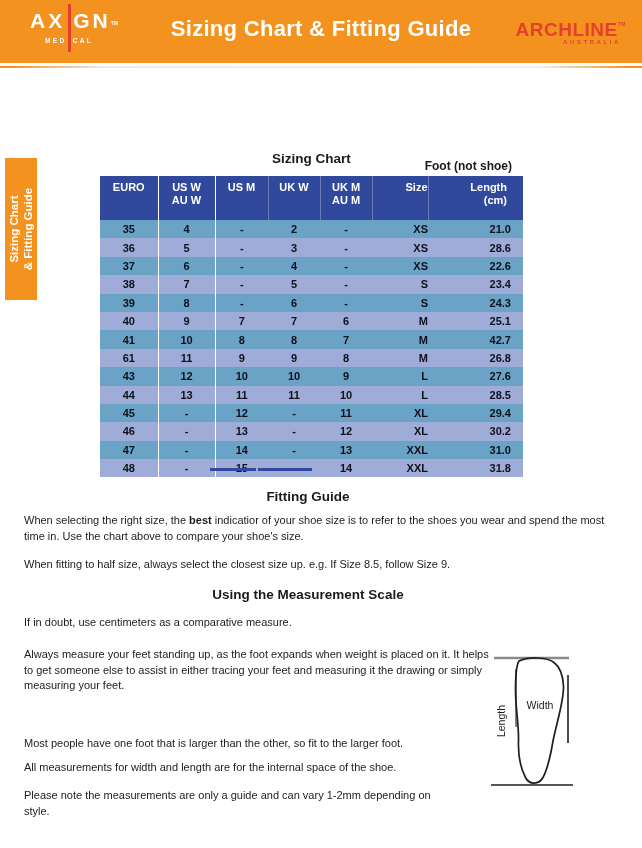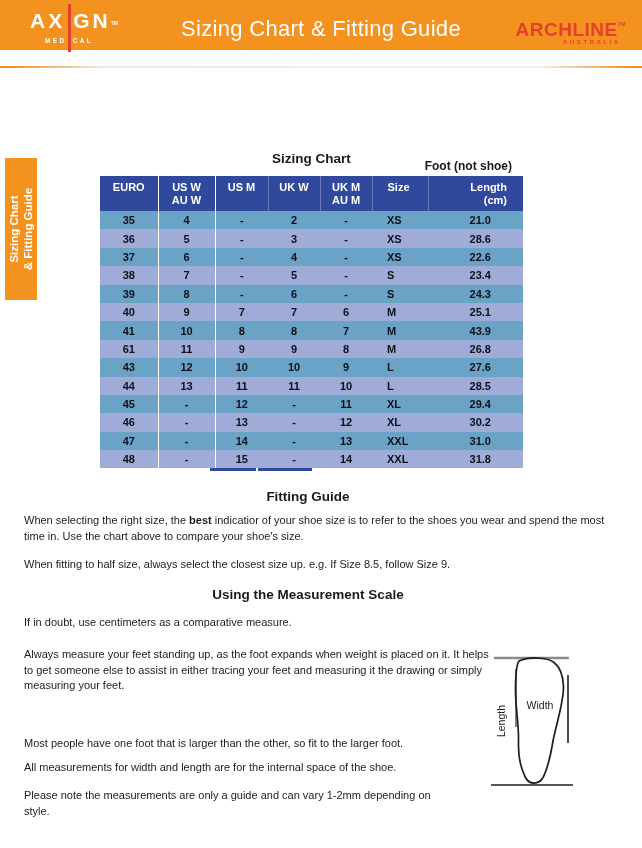--- a/index.html
+++ b/index.html
@@ -4,60 +4,60 @@
 <style>
   :root{
     --orange:#F3921F; --red:#E5402D;
     --table-header-bg:#31499C; --row-odd:#6BA3C6; --row-even:#9FACD7;
   }
   *{box-sizing:border-box; margin:0; padding:0;}
   body{background:#fff; font-family:"Liberation Sans", sans-serif;}
   .page{position:relative; width:642px; height:848px; background:#fff; overflow:hidden;}
 
   
-  .topbar{position:absolute; left:0; top:0; width:642px; height:50px; background:var(--orange);}
+  .topbar{position:absolute; left:0; top:0; width:642px; height:63px; background:var(--orange);}
   .header-rule{position:absolute; left:0; top:66px; width:642px; height:2px;
     background:linear-gradient(to right, var(--orange) 0%, var(--orange) 2%, #efe9e1 16%, #f3efe9 84%, var(--orange) 98%);}
   .axign{position:absolute; left:30px; top:9px; color:#fff;}
   .axign-main{display:flex; align-items:flex-start; font-size:21px; font-weight:bold; letter-spacing:3px; line-height:24px;}
   .axign-main .gap{width:8px;}
   .axign-main sup{font-size:5px; margin-top:2px; letter-spacing:0;}
   .axign-sub{display:flex; font-size:6.5px; font-weight:bold; letter-spacing:2.4px; margin-left:15px; margin-top:2px; line-height:8px;}
   .axign-sub .gap{width:6px;}
   .red-line{position:absolute; left:38px; top:-5px; width:2.5px; height:48px; background:var(--red);}
-  .title{position:absolute; left:0; right:0; top:16px; text-align:center; font-size:22px; font-weight:normal; color:#fff; letter-spacing:0.3px;}
+  .title{position:absolute; left:0; right:0; top:16px; text-align:center; font-size:22px; font-weight:bold; color:#fff; letter-spacing:0.3px;}
   .archline{position:absolute; right:16px; top:14px; text-align:right; color:var(--red);}
   .arch-name{font-size:19px; font-weight:bold; letter-spacing:0.5px; line-height:20px;}
   .arch-name sup{font-size:5px; vertical-align:10px;}
   .arch-sub{font-size:6px; font-weight:bold; letter-spacing:2.6px; margin-top:-1px; margin-right:5px;}
 
   
   .side-tab{position:absolute; left:5px; top:158px; width:32px; height:142px; background:var(--orange);}
   .side-tab-inner{position:absolute; left:50%; top:50%; width:142px;
     transform:translate(-50%,-50%) rotate(-90deg); text-align:center;
     color:#fff; font-weight:bold; font-size:11.5px; line-height:14px;}
 
   
   .chart-title{position:absolute; left:100px; top:151px; width:423px; text-align:center; font-size:13.5px; font-weight:bold; color:#1a1a1a;}
   .foot-note{position:absolute; right:130px; top:159px; font-size:12px; font-weight:bold; color:#1a1a1a;}
 
   
   #size-table{position:absolute; left:100px; top:176px; width:423px; border-collapse:collapse; table-layout:fixed;}
   #size-table th{background:var(--table-header-bg); color:#fff; font-size:11px; font-weight:bold;
-    height:35px; vertical-align:top; padding-top:5px; line-height:13px; text-align:center;
+    height:44px; vertical-align:top; padding-top:5px; line-height:13px; text-align:center;
     border-right:1px solid rgba(255,255,255,0.28);}
   #size-table th.c6{border-right:none;}
   #size-table td{height:18.4px; font-size:11px; font-weight:bold; color:#10101c; text-align:center; padding:0; line-height:18px;}
   #size-table tr.odd  td{background:var(--row-odd);}
   #size-table tr.even td{background:var(--row-even);}
   #size-table th.c0, #size-table td.c0,
   #size-table th.c1, #size-table td.c1{border-right:1.5px solid #fff;}
-  #size-table th.c5, #size-table td.c5{text-align:left; padding-left:15px;}
+  #size-table th.c5, #size-table td.c5{text-align:right; }
   #size-table th.c6{text-align:right; padding-right:16px;}
-  #size-table td.c6{text-align:right; padding-right:32px;}
+  #size-table td.c6{text-align:right; padding-right:12px;}
   .artifact{position:absolute; height:3px; background:var(--table-header-bg);}
   .a1{left:210px; top:468px; width:46px;}
   .a2{left:258px; top:468px; width:54px;}
 
   
   .sec-head{position:absolute; left:0; width:616px; text-align:center; font-size:13.5px; font-weight:bold; color:#1a1a1a;}
   .para{position:absolute; left:24px; font-size:11px; line-height:15.5px; color:#1c1c1c;}
   #fg-title{top:489px;text-align:center;}
   #fg-p1{top:513px; width:592px;}
   #fg-p2{top:557px; width:592px;}
@@ -202,21 +202,21 @@
           <td class="c5">M</td>
           <td class="c6">25.1</td>
         </tr>
         <tr class="odd">
           <td class="c0">41</td>
           <td class="c1">10</td>
           <td class="c2">8</td>
           <td class="c3">8</td>
           <td class="c4">7</td>
           <td class="c5">M</td>
-          <td class="c6">43.9</td>
+          <td class="c6">42.7</td>
         </tr>
         <tr class="even">
           <td class="c0">61</td>
           <td class="c1">11</td>
           <td class="c2">9</td>
           <td class="c3">9</td>
           <td class="c4">8</td>
           <td class="c5">M</td>
           <td class="c6">26.8</td>
         </tr>

